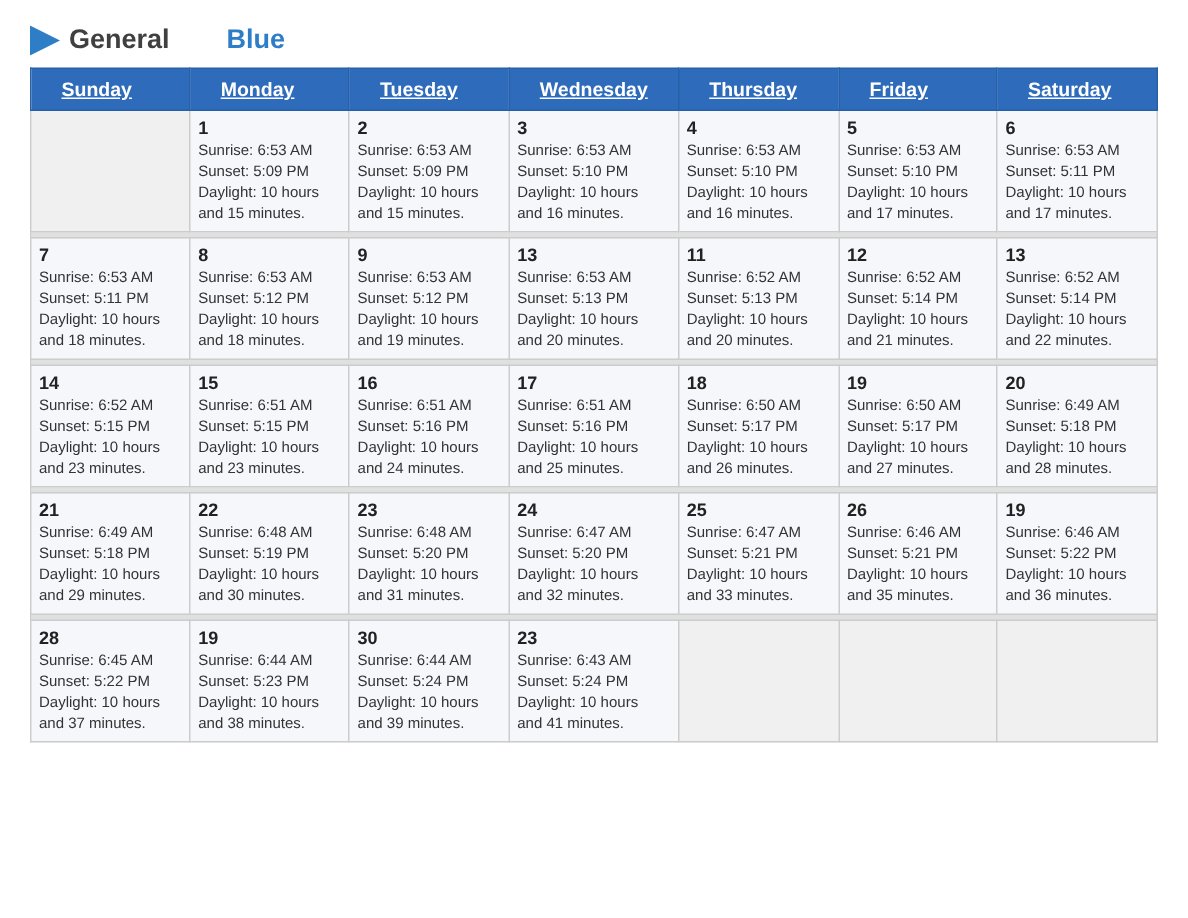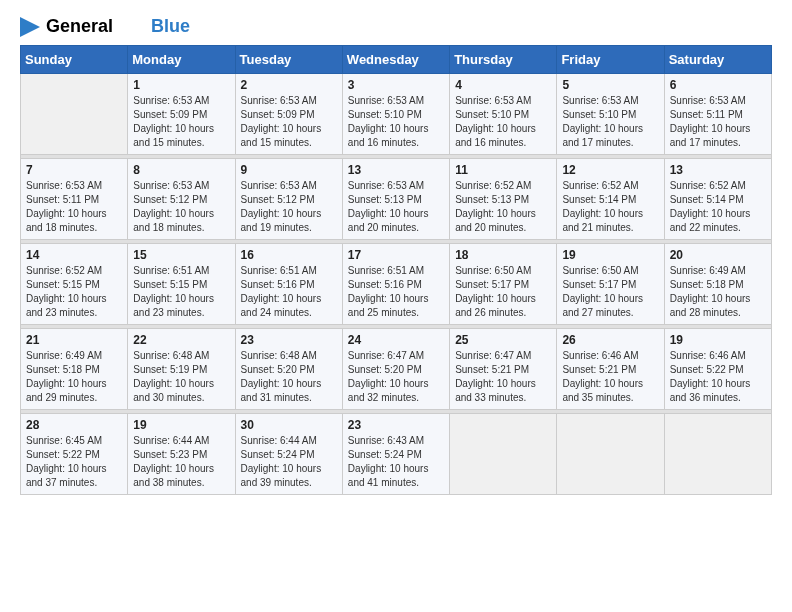--- a/index.html
+++ b/index.html
@@ -37,25 +37,26 @@
     }
     .calendar {
       width: 100%;
       border-collapse: collapse;
       border: 1px solid #ccc;
       font-size: 11px;
     }
     .calendar thead tr th {
       background: #2e6bba;
       color: #fff;
-      padding: 6px 4px;
+      padding: 6px 20px;
       text-align: left;
       font-size: 13px;
       font-weight: bold;
       border: 1px solid #2560a8;
+      text-decoration: underline;
     }
     .calendar tbody tr td {
       border: 1px solid #ccc;
       vertical-align: top;
       padding: 4px 5px;
       width: calc(100% / 7);
       min-height: 80px;
       background: #fff;
     }
     .calendar tbody tr td.empty {
@@ -88,21 +89,21 @@
   </style>
 </head>
 <body>
 
 <div class="header">
   <div class="logo">
       <svg width="20" height="20" viewBox="0 0 20 20">
         <polygon points="0,0 20,10 0,20" fill="#2e7dc7"></polygon>
       </svg>
 
-  <span style="font-size: 18px; font-weight: bold; color: #000000;">General</span>
+  <span style="font-size: 18px; font-weight: bold; color: #404040;">General</span>
       <span style="font-size: 18px; font-weight: bold; color: rgb(46, 125, 199); margin-left: 32px;">Blue</span>
     </div>
   <div class="title-block">
     <div class="main-title"></div>
     <div class="subtitle"></div>
   </div>
 </div>
 
 <table class="calendar">
   <thead>

